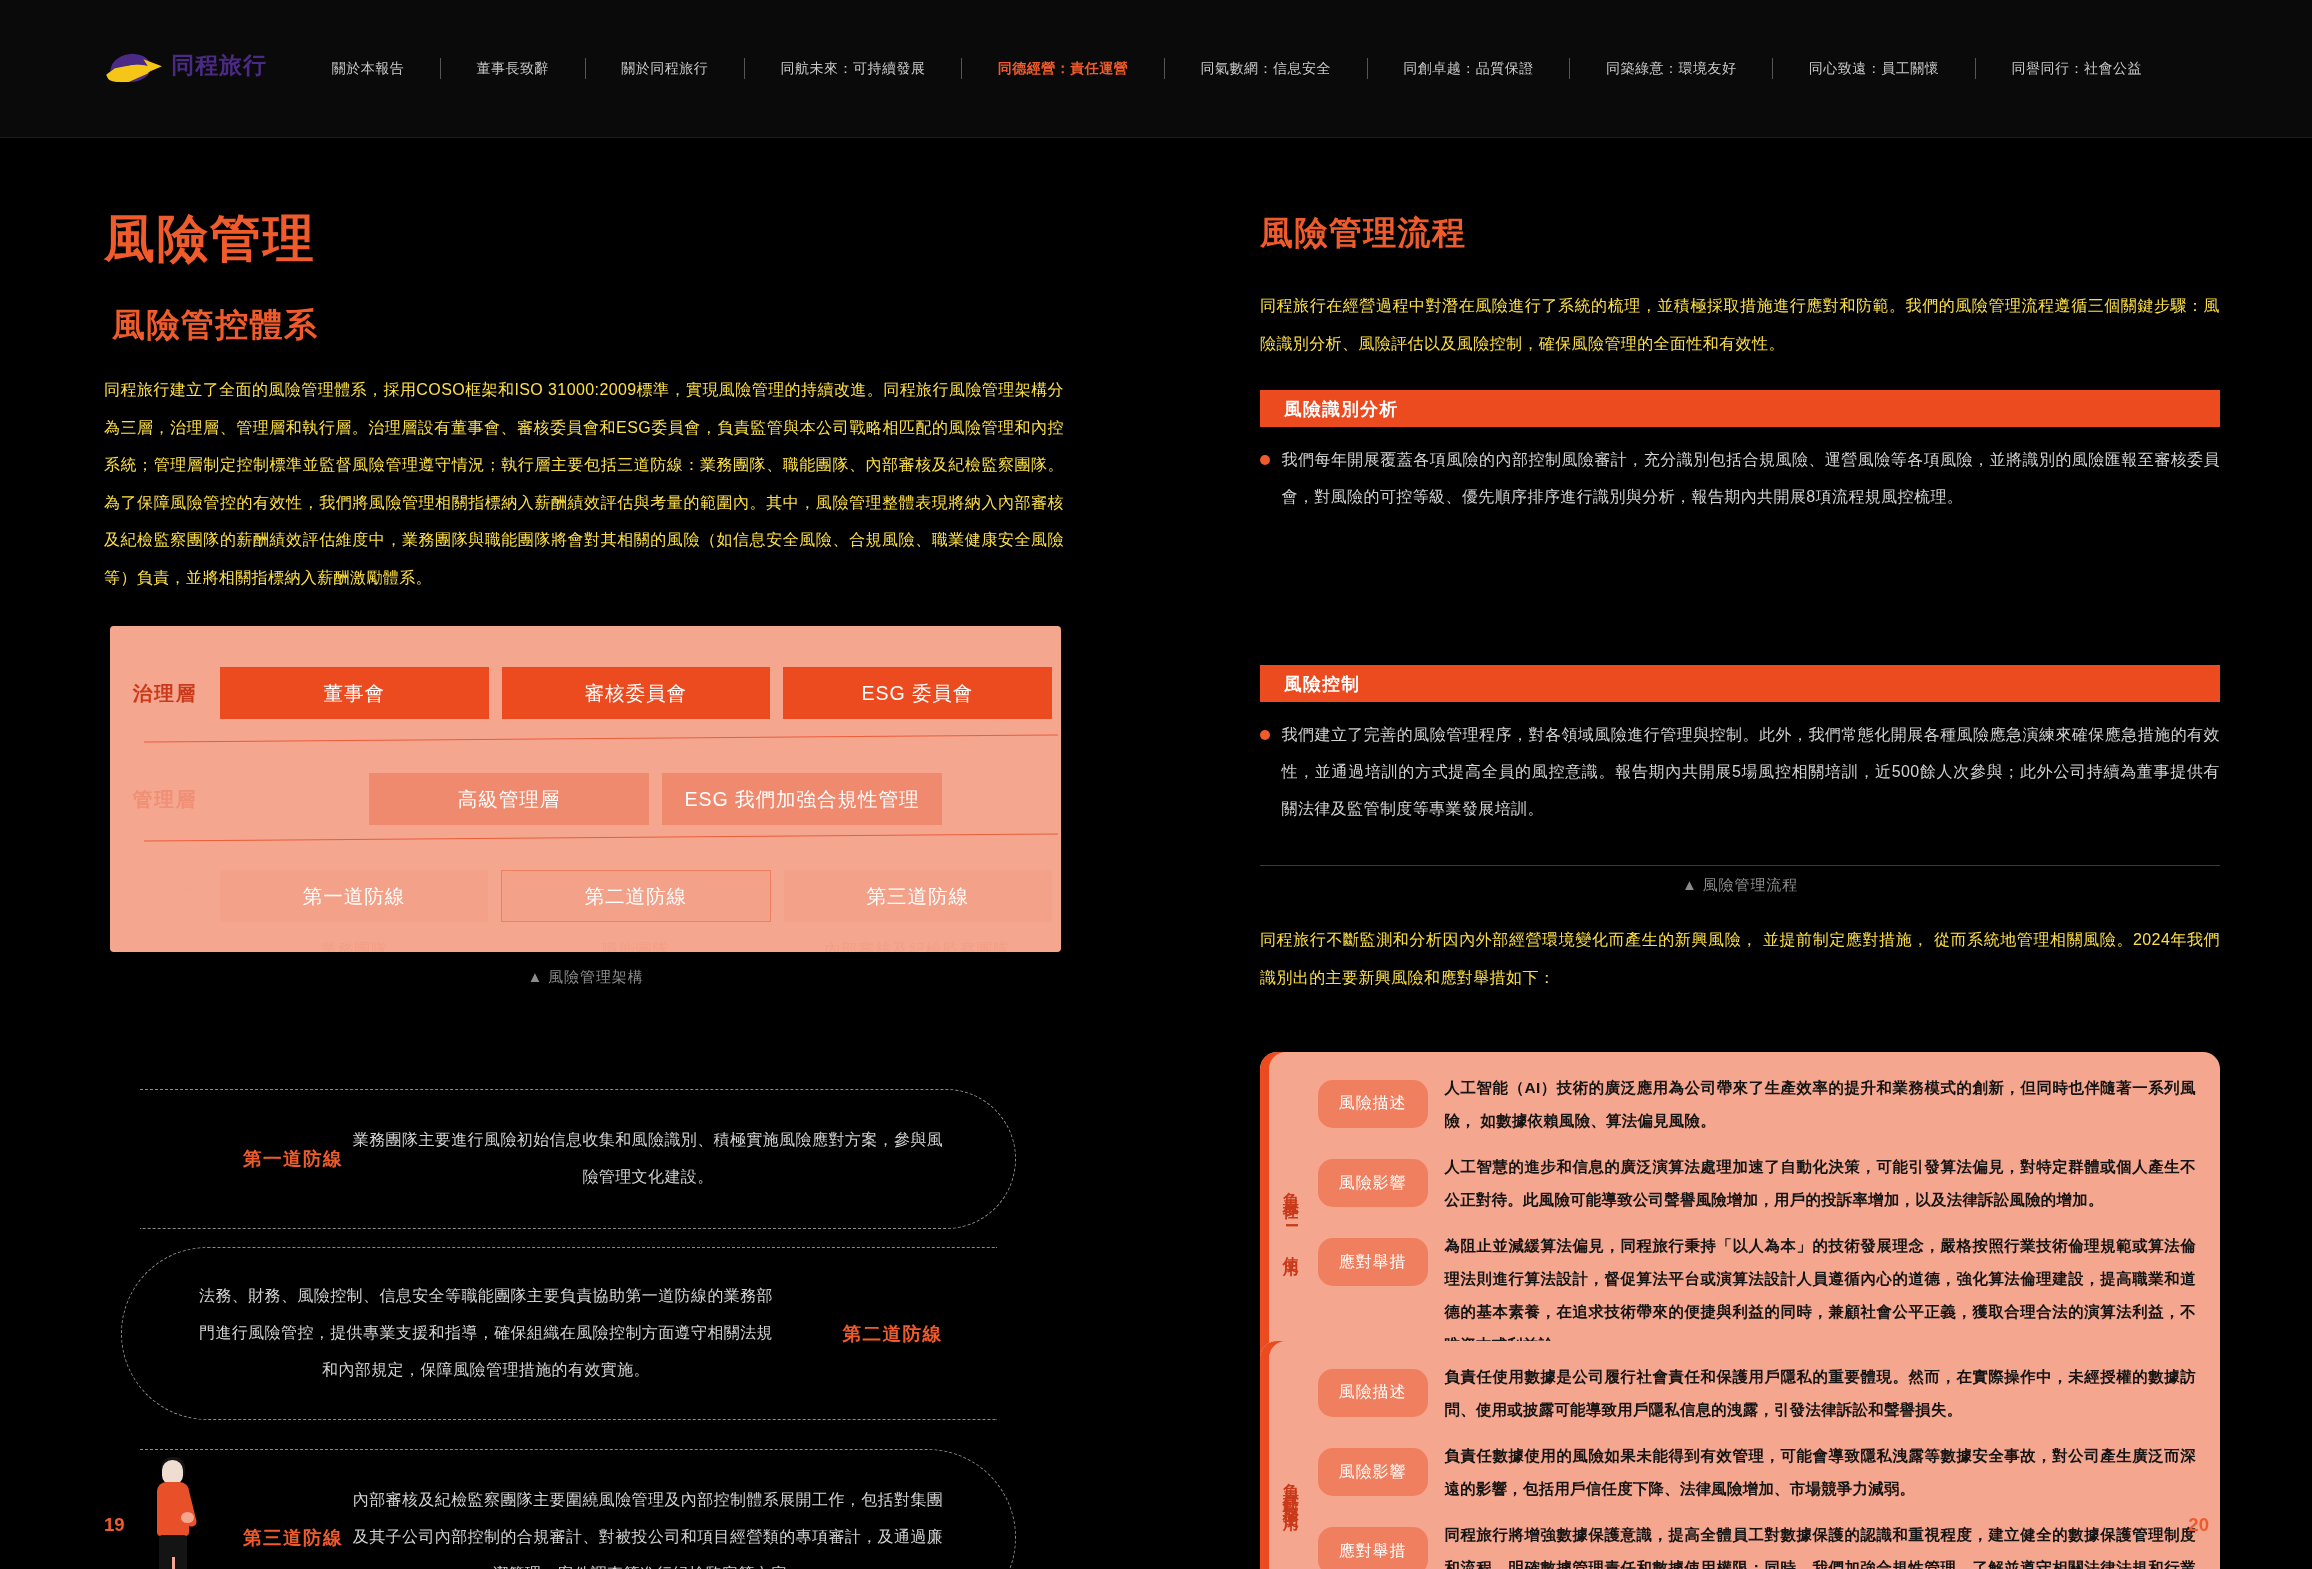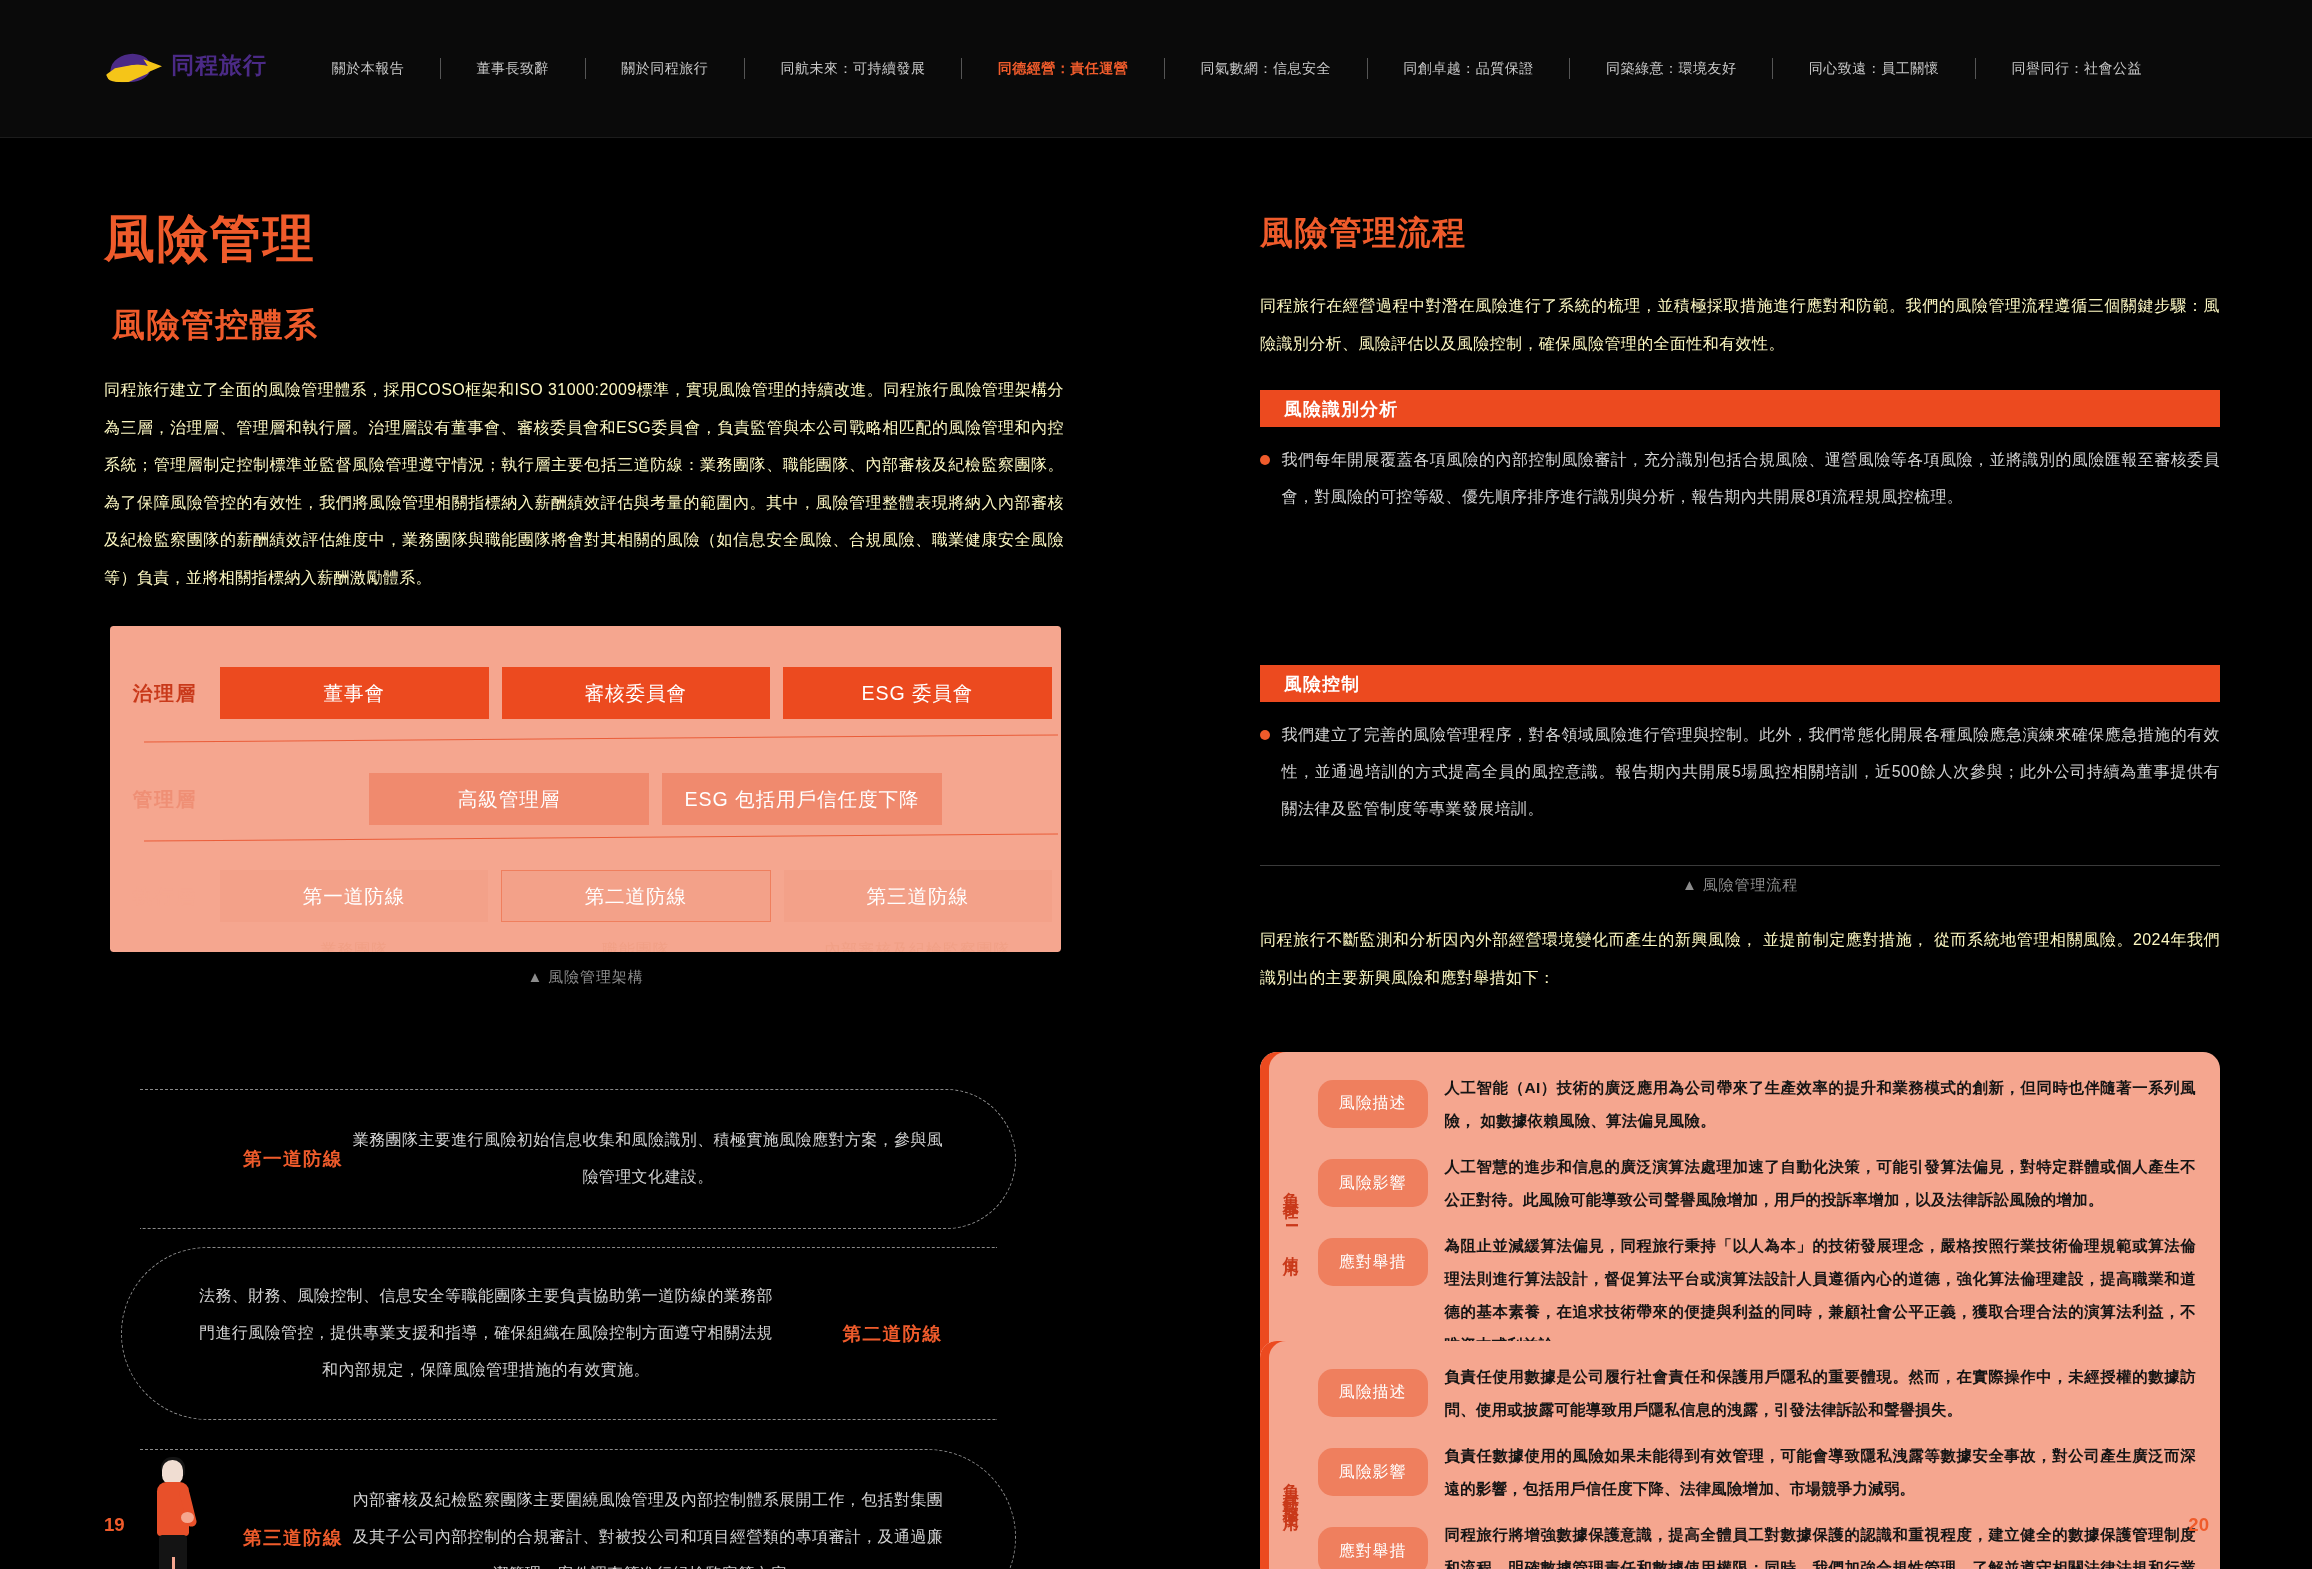--- a/index.html
+++ b/index.html
@@ -53,21 +53,21 @@
   .gutter{position:absolute;left:1156px;top:0;width:0.9px;height:1432px;background:#000;}
 
   
   .h1{
     font-size:51px;font-weight:700;color:#ef5b2b;letter-spacing:1.9px;line-height:1;
   }
   .h2{
     font-size:33px;font-weight:700;color:#ef5b2b;letter-spacing:1.4px;line-height:1;
   }
   .body-text{
-    font-size:16px;line-height:2.35;color:#fef9c3;letter-spacing:0.4px;text-align:justify;
+    font-size:16px;line-height:2.35;color:#fde047;letter-spacing:0.4px;text-align:justify;
   }
 
   
   .l-title{position:absolute;left:104px;top:75px;}
   .l-sub{position:absolute;left:112px;top:170px;}
   .l-para{position:absolute;left:104px;top:233px;width:960px;}
 
   
   .diagram{
     position:absolute;left:110px;top:488px;width:951px;height:326px;
@@ -264,21 +264,21 @@
           <div class="diag-cell">董事會</div>
           <div class="diag-cell">審核委員會</div>
           <div class="diag-cell">ESG 委員會</div>
         </div>
       </div>
 
       <div class="diag-row row-mgr">
         <div class="diag-label">管理層</div>
         <div class="diag-cells">
           <div class="diag-cell">高級管理層</div>
-          <div class="diag-cell">ESG 包括用戶信任度下降</div>
+          <div class="diag-cell">ESG 我們加強合規性管理</div>
         </div>
       </div>
 
       <div class="diag-row row-exec">
         <div class="diag-label">執行層</div>
         <div class="diag-cells">
           <div class="diag-cell">第一道防線</div>
           <div class="diag-cell outlined">第二道防線</div>
           <div class="diag-cell">第三道防線</div>
         </div>

